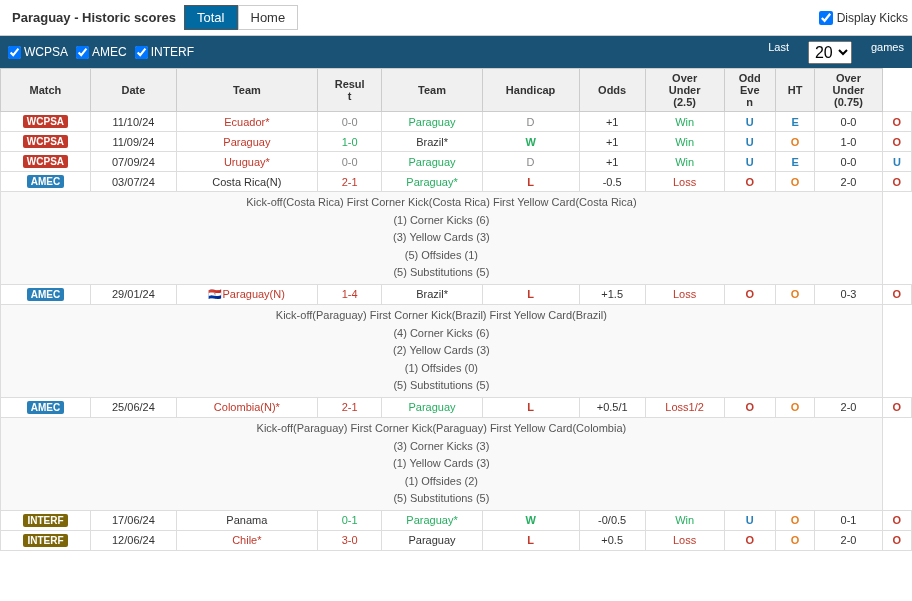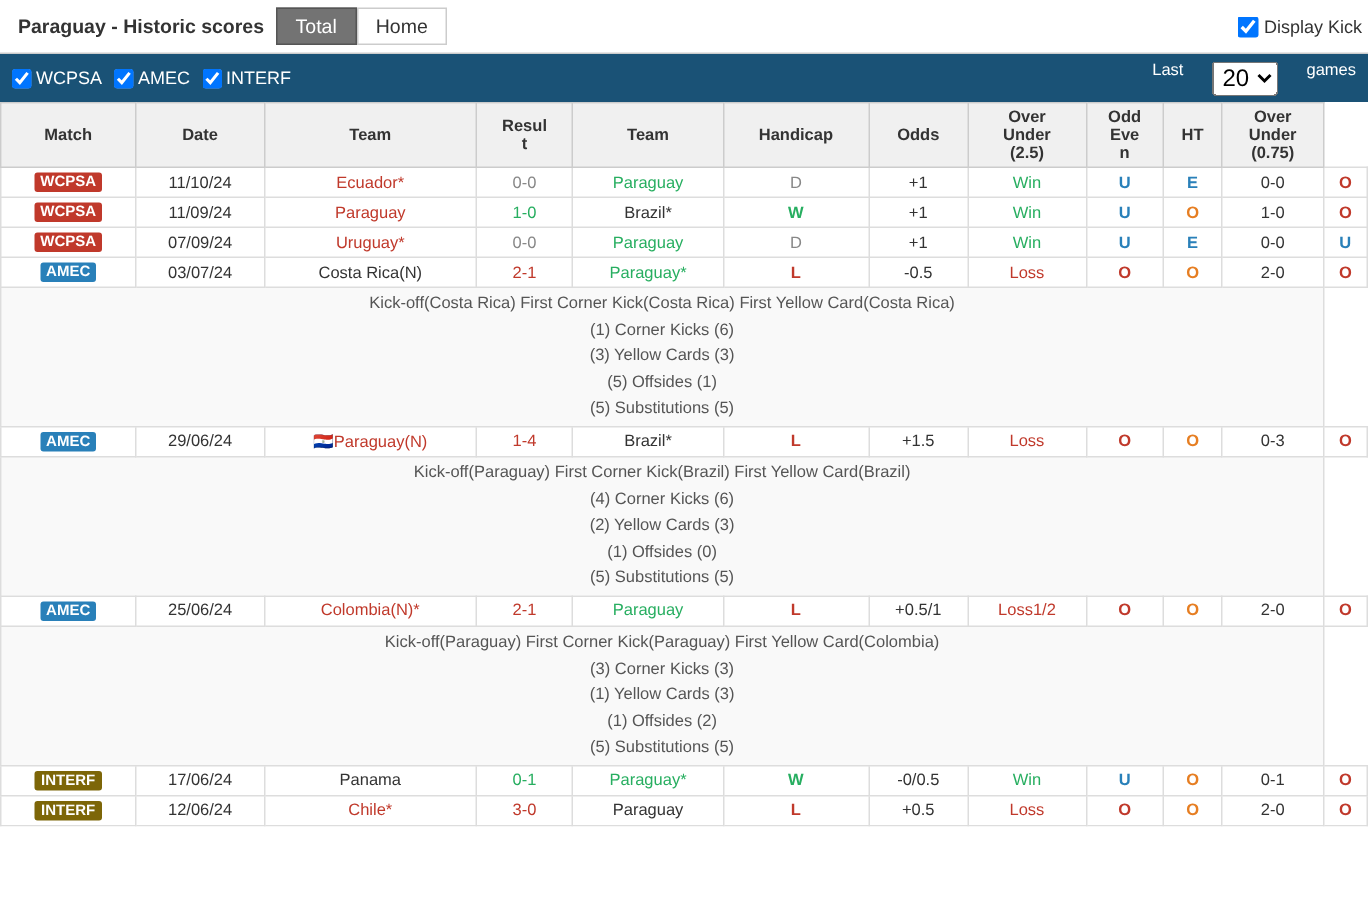--- a/index.html
+++ b/index.html
@@ -7,21 +7,21 @@
 
     .header {
       display: flex; align-items: center; background: #fff; border-bottom: 1px solid #ccc;
       height: 36px; padding: 0 4px;
     }
     .header-title { font-size: 13px; font-weight: bold; color: #333; padding: 0 8px; }
     .header-tab {
       padding: 4px 12px; cursor: pointer; font-size: 13px; border: 1px solid #ccc;
       background: #fff; color: #333;
     }
-    .header-tab.active { background: #737373; color: #fff; border-color: #555; }
+    .header-tab.active { background: #0369a1; color: #fff; border-color: #555; }
     .header-tab.home { background: #fff; }
     .display-notes {
       margin-left: auto; display: flex; align-items: center; gap: 4px;
       font-size: 12px; color: #333;
     }
     .display-notes input { width: 14px; height: 14px; }
 
     .filter-bar {
       background: #1a5276; color: #fff; display: flex; align-items: center;
       padding: 4px 8px; gap: 8px; height: 32px;
@@ -57,21 +57,21 @@
   </style>
 </head>
 <body>
 
 <div class="header">
   <span class="header-title">Paraguay - Historic scores</span>
   <button class="header-tab active">Total</button>
   <button class="header-tab home">Home</button>
   <div class="display-notes">
     <input type="checkbox" checked="" style="">
-    <span>Display Kick</span>
+    <span>Display Kicks</span>
   </div>
 </div>
 
 <div class="filter-bar">
   <div class="filter-item">
     <input type="checkbox" checked="" style="">
     <span>WCPSA</span>
   </div>
   <div class="filter-item">
     <input type="checkbox" checked="" style="">
@@ -164,21 +164,21 @@
         <td>2-0</td>
         <td style="color: rgb(192, 57, 43); font-weight: bold;">O</td>
       </tr>
       <tr class="detail-row">
         <td colspan="11">
           <div class="detail-content"><span>Kick-off(Costa Rica)  First Corner Kick(Costa Rica)  First Yellow Card(Costa Rica)</span><br><span>(1) Corner Kicks (6)</span><br><span>(3) Yellow Cards (3)</span><br><span>(5) Offsides (1)</span><br><span>(5) Substitutions (5)</span></div>
         </td>
       </tr>
       <tr>
         <td><span class="badge badge-amec">AMEC</span></td>
-        <td>29/06/24</td>
+        <td>29/01/24</td>
         <td style="color: rgb(192, 57, 43); margin-top: 16px;">🇵🇾Paraguay(N)</td>
         <td style="color: rgb(192, 57, 43);">1-4</td>
         <td style="color: rgb(51, 51, 51);">Brazil*</td>
         <td style="color: rgb(192, 57, 43); font-weight: bold;">L</td>
         <td>+1.5</td>
         <td style="color: rgb(192, 57, 43);">Loss</td>
         <td style="color: rgb(192, 57, 43); font-weight: bold;">O</td>
         <td style="color: rgb(230, 126, 34); font-weight: bold;">O</td>
         <td>0-3</td>
         <td style="color: rgb(192, 57, 43); font-weight: bold;">O</td>

